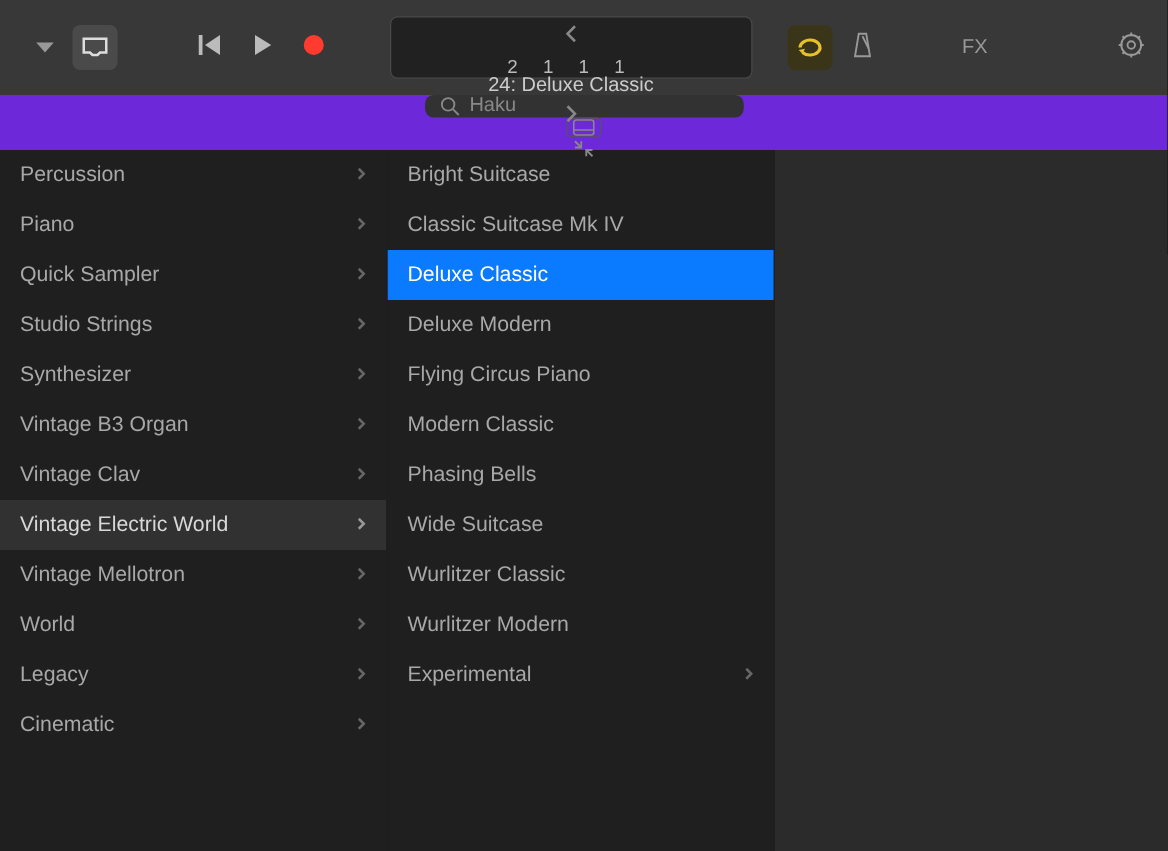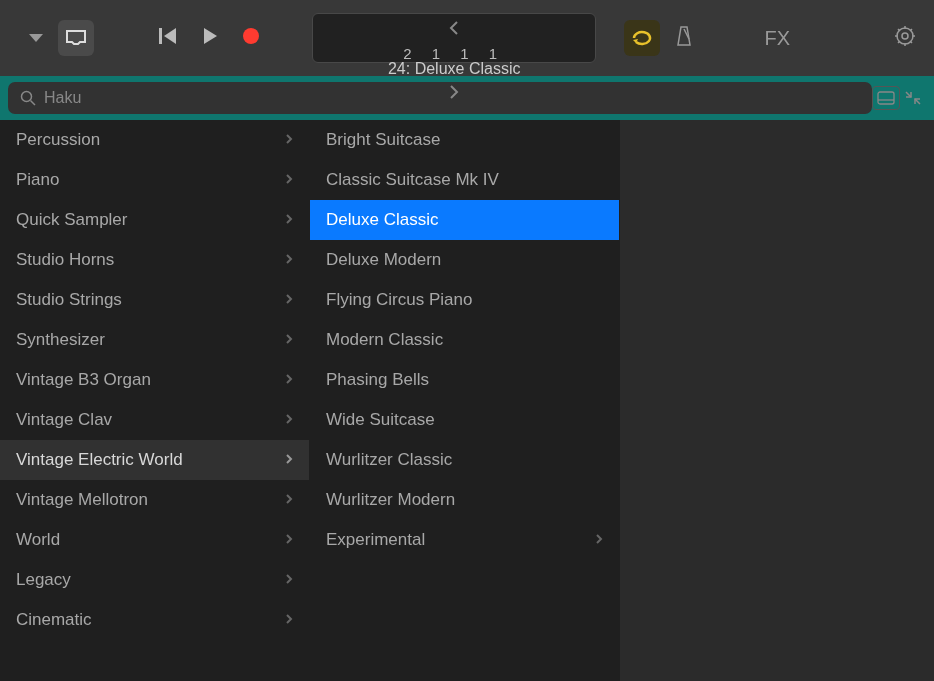--- a/index.html
+++ b/index.html
@@ -94,33 +94,34 @@
       width: 36px;
       height: 36px;
       background: #3a3518;
       border-radius: 6px;
       display: flex;
       align-items: center;
       justify-content: center;
     }
     .fx-label {
       color: #999;
-      font-size: 20px;
+      font-size: 16px;
       margin-left: 56px;
       margin-right: 90px;
     }
     
     
     .search-bar {
       height: 44px;
-      background: #0f766e;
+      background: #6d28d9;
       display: flex;
       align-items: center;
       padding: 0 8px;
       gap: 0;
+      flex-direction: column;
     }
     .search-input-wrapper {
       flex: 1;
       background: #323232;
       border-radius: 7px;
       height: 32px;
       display: flex;
       align-items: center;
       padding: 0 12px;
       gap: 8px;
@@ -324,26 +325,20 @@
             <path d="M2 2 L6 6 L2 10" fill="none" stroke="currentColor" stroke-width="2"></path>
           </svg></span>
       </div>
       <div class="list-item">
         <span>Quick Sampler</span>
         <span class="chevron"><svg width="8" height="12" viewBox="0 0 8 12">
             <path d="M2 2 L6 6 L2 10" fill="none" stroke="currentColor" stroke-width="2"></path>
           </svg></span>
       </div>
       <div class="list-item">
-        <span>Studio Horns</span>
-        <span class="chevron"><svg width="8" height="12" viewBox="0 0 8 12">
-            <path d="M2 2 L6 6 L2 10" fill="none" stroke="currentColor" stroke-width="2"></path>
-          </svg></span>
-      </div>
-      <div class="list-item">
         <span>Studio Strings</span>
         <span class="chevron"><svg width="8" height="12" viewBox="0 0 8 12">
             <path d="M2 2 L6 6 L2 10" fill="none" stroke="currentColor" stroke-width="2"></path>
           </svg></span>
       </div>
       <div class="list-item">
         <span>Synthesizer</span>
         <span class="chevron"><svg width="8" height="12" viewBox="0 0 8 12">
             <path d="M2 2 L6 6 L2 10" fill="none" stroke="currentColor" stroke-width="2"></path>
           </svg></span>

